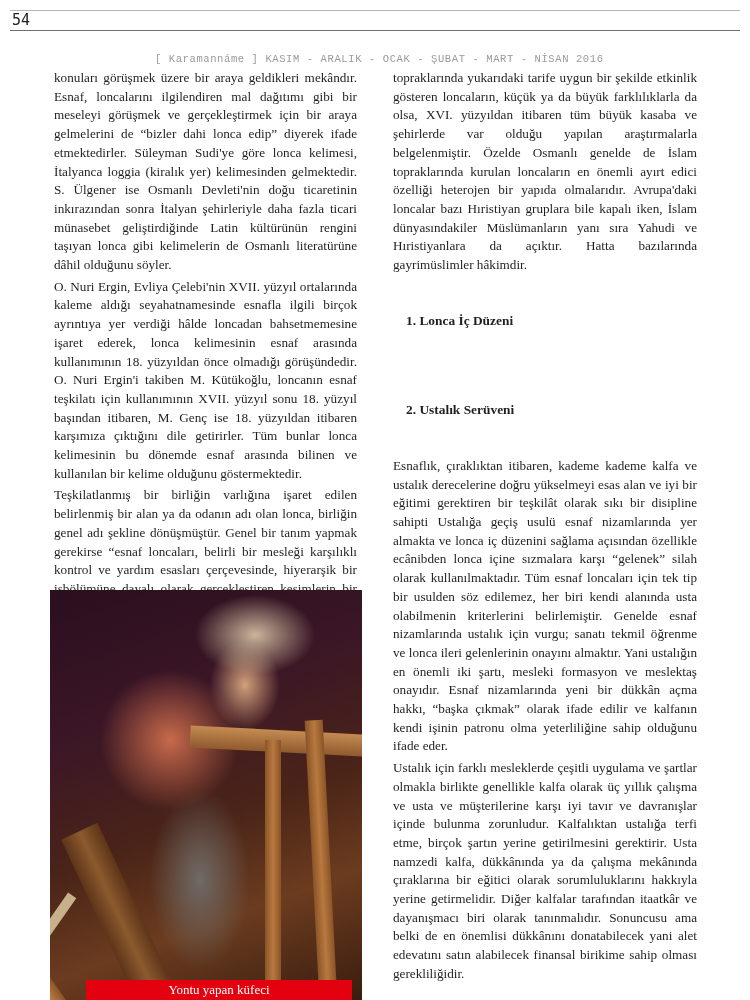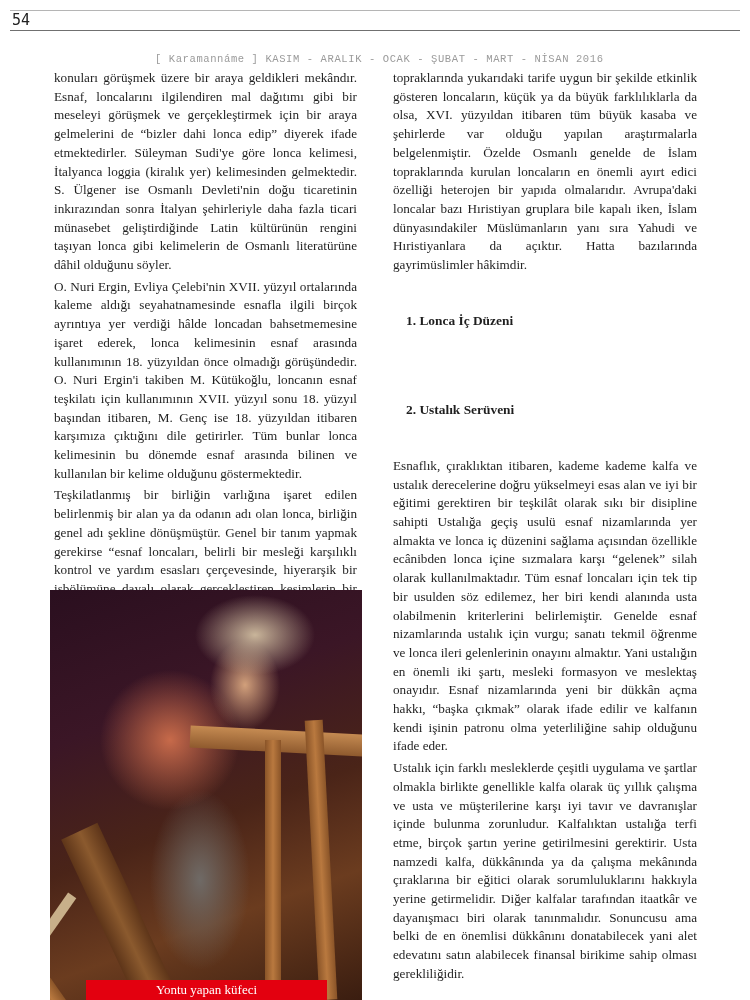--- a/index.html
+++ b/index.html
@@ -45,21 +45,21 @@
       linear-gradient(160deg, #2a0f1f 0%, #3b1626 30%, #4a2418 55%, #6b3c1f 75%, #3a1d10 100%);
   }
   .figure .plank { position: absolute; background: linear-gradient(90deg, #8a5428, #b9793f, #8a5428); }
   .figure .p1 { left: 140px; top: 140px; width: 175px; height: 22px; background: linear-gradient(180deg,#c58b52,#8f5a2e); transform: rotate(3deg); }
   .figure .p2 { left: 215px; top: 150px; width: 16px; height: 260px; }
   .figure .p3 { left: 262px; top: 130px; width: 18px; height: 280px; transform: rotate(-3deg); }
   .figure .p4 { left: -40px; top: 250px; width: 22px; height: 230px; transform: rotate(-35deg); }
   .figure .p5 { left: 60px; top: 230px; width: 40px; height: 240px; transform: rotate(-25deg); background: linear-gradient(90deg,#5e3519,#8b5a2e,#5e3519); }
   .figure .p6 { left: 0px; top: 300px; width: 10px; height: 60px; background:#c8b08a; transform: rotate(35deg); }
   .caption {
-    position: absolute; left: 86px; top: 980px; width: 241px; height: 20px;
+    position: absolute; left: 86px; top: 980px; width: 266px; height: 20px;
     background: #e3000f; color: #ffffff;
     font-size: 13px; line-height: 20px; text-align: center;
   }
 </style>
 </head>
 <body>
 
 <div class="rule top"></div>
 <div class="page-number">54</div>
 <div class="running-head">[ Karamannáme ]  KASIM - ARALIK - OCAK - ŞUBAT - MART - NİSAN  2016</div>

